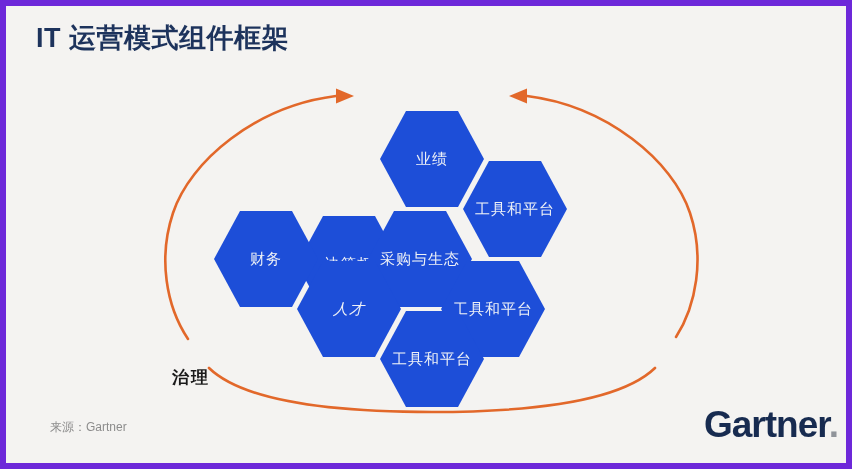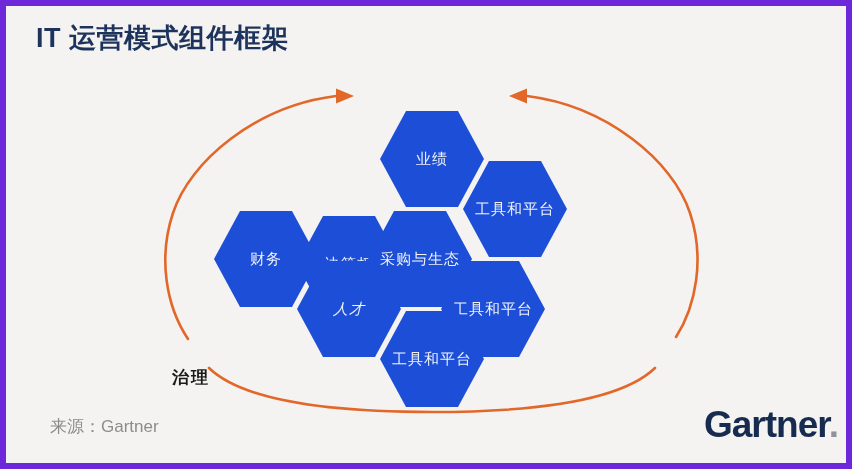--- a/index.html
+++ b/index.html
@@ -38,21 +38,21 @@
   .hex-juece      { left: 291px; top: 162px; margin-top: 48px; }
   .hex-zuzhi      { left: 457px; top: 155px; }
   .hex-caiwu      { left: 208px; top: 205px; }
   .hex-caigou     { left: 362px; top: 205px; }
   .hex-jiaofu     { left: 540px; top: 205px; }
   .hex-rencai     { left: 291px; top: 255px; font-style: italic; }
   .hex-gongju     { left: 435px; top: 255px; }
   .hex-gongzuo    { left: 374px; top: 305px; }
   .footer {
     position: absolute; left: 44px; top: 411px;
-    font-size: 17px; color: #8c8c8c; line-height: 20px;
+    font-size: 12px; color: #8c8c8c; line-height: 20px;
   }
   .logo {
     position: absolute; left: 698px; top: 398px;
     font-size: 37px; font-weight: bold; color: #172b50;
     letter-spacing: -1px;
   }
   .logo .dot { color: #90949a; }
 </style>
 </head>
 <body>

